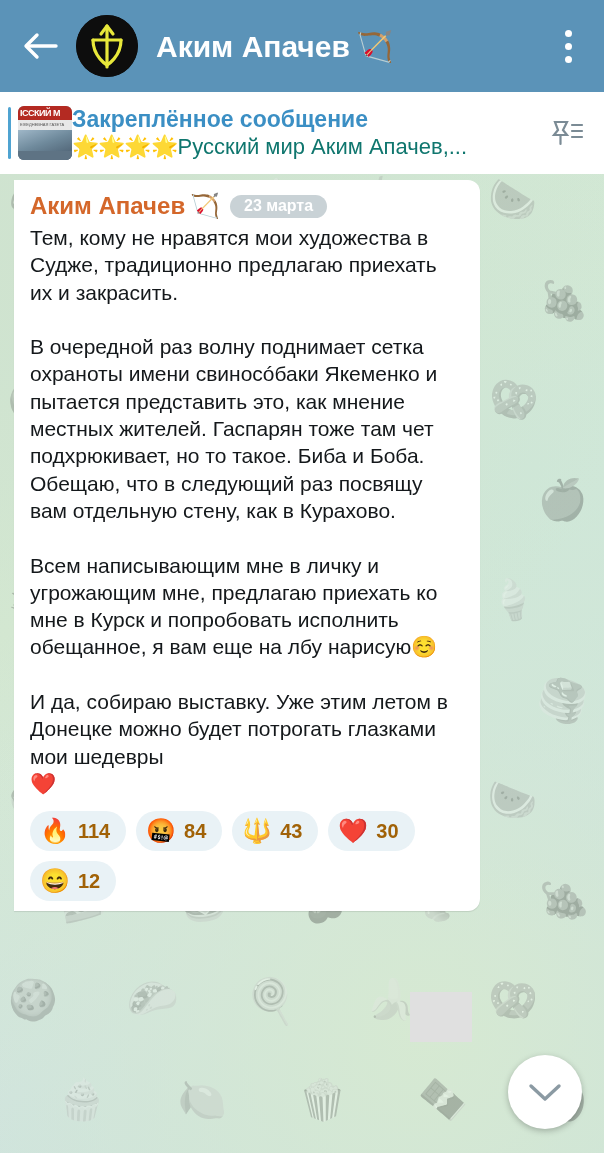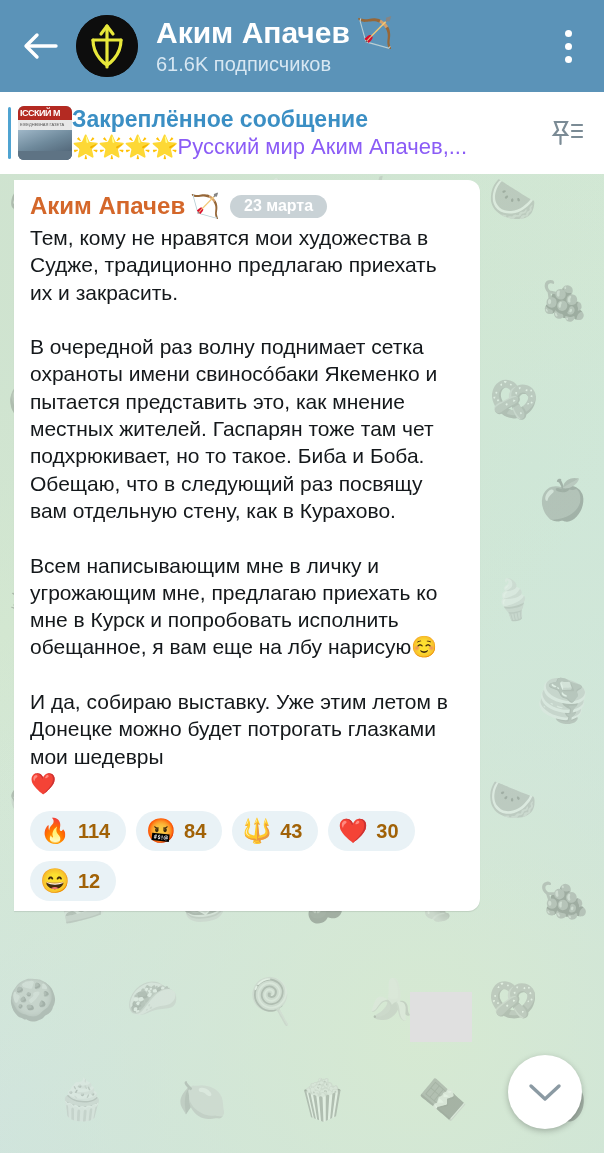--- a/index.html
+++ b/index.html
@@ -145,21 +145,21 @@
   }
   .pin-sub {
     font-size: 22px;
     color: #60707c;
     white-space: nowrap;
     overflow: hidden;
     margin-top: 2px;
     line-height: 1.2;
   }
   .pin-sub .stars { letter-spacing: -1px; }
-  .pin-sub .dark { color: #8b5cf6; }
+  .pin-sub .dark { color: #0f766e; }
   .pin-right {
     width: 46px; height: 46px;
     display: flex; align-items: center; justify-content: center;
     flex: 0 0 auto;
   }
 
   
   .chat {
     flex: 1 1 auto;
     position: relative;
@@ -293,21 +293,20 @@
           <path d="M17 25 C17 42, 31 50, 31 50 C31 50, 45 42, 45 25"></path>
         </g>
       </svg>
     </div>
 
     <div class="title-block">
       <div class="chat-title">
         <span>Аким Апачев</span>
         <span>🏹</span>
       </div>
-      <div class="chat-sub">61.6K подписчиков</div>
     </div>
 
     <div class="menu-btn">
       <i></i>
       <i></i>
       <i></i>
     </div>
   </div>
 
   <div class="pinned">

